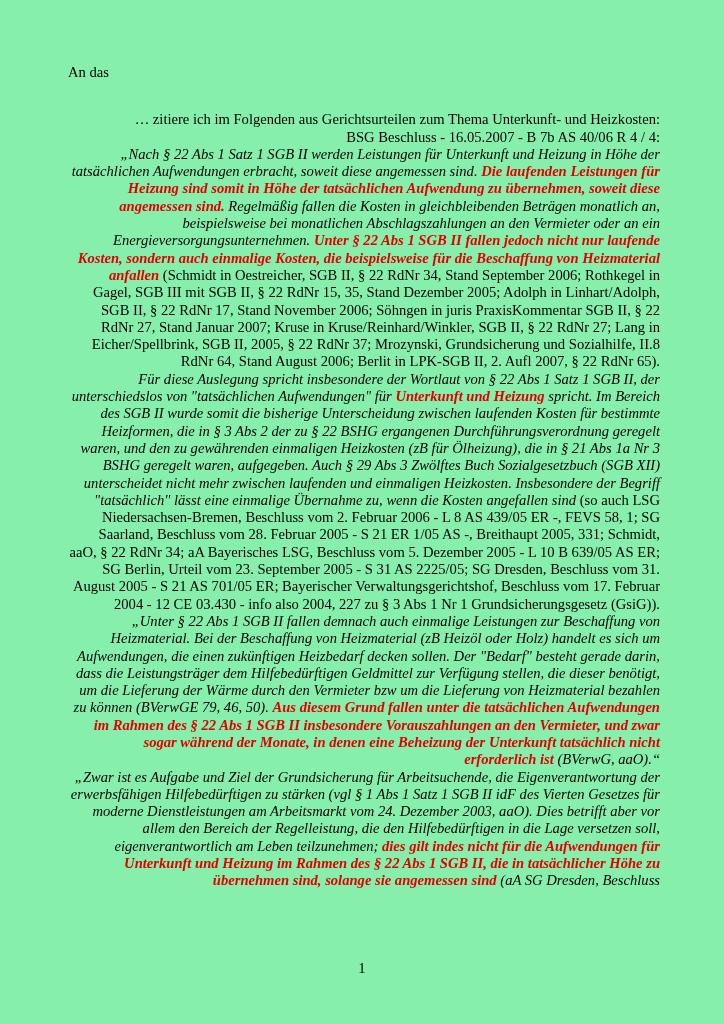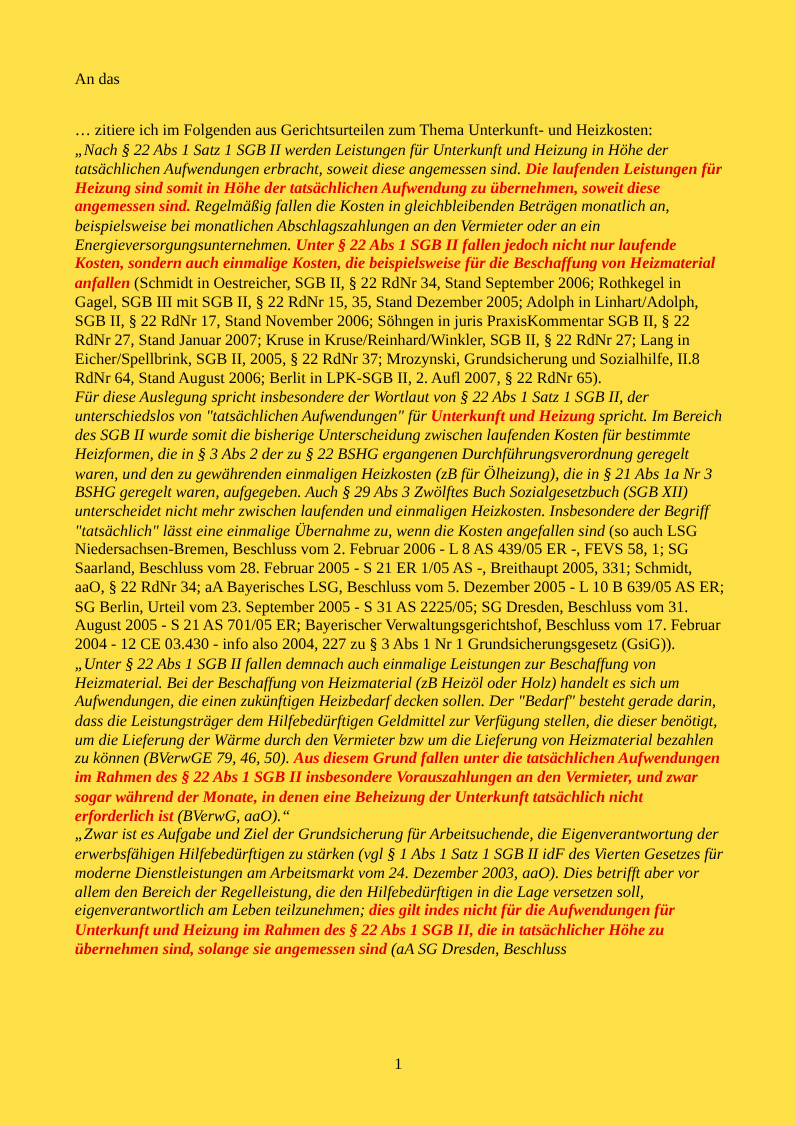--- a/index.html
+++ b/index.html
@@ -4,38 +4,38 @@
 <style>
   html, body {
     margin: 0;
     padding: 0;
     background: #ffffff;
   }
   .page {
     position: relative;
     width: 724px;
     height: 1024px;
-    background: #fde047;
+    background: #86efac;
     box-sizing: border-box;
     padding: 64px 64px 0 68px;
     font-family: "Liberation Serif", serif;
     font-size: 14.6px;
     line-height: 17.3px;
     color: #000000;
     overflow: hidden;
   }
   .address div {
     margin: 0;
   }
   .body-text {
     margin-top: 30px;
   }
   .para {
     margin: 0;
-    text-align: left;
+    text-align: right;
   }
   .run-normal { font-style: normal; }
   .run-italic { font-style: italic; }
   .run-red    { font-style: italic; font-weight: bold; }
   .footer {
     position: absolute;
     left: 0;
     right: 0;
     top: 960px;
     text-align: center;
@@ -43,19 +43,20 @@
 </style>
 </head>
 <body>
 
 <div class="page">
   <div class="address">
     <div>An das</div>
   </div>
   <div class="body-text">
       <p class="para"><span class="run-normal">… zitiere ich im Folgenden aus Gerichtsurteilen zum Thema Unterkunft- und Heizkosten:</span></p>
+      <p class="para"><span class="run-normal">BSG Beschluss - 16.05.2007 - B 7b AS 40/06 R 4 / 4:</span></p>
       <p class="para"><span class="run-italic">„Nach § 22 Abs 1 Satz 1 SGB II werden Leistungen für Unterkunft und Heizung in Höhe der tatsächlichen Aufwendungen erbracht, soweit diese angemessen sind. </span><span class="run-red" style="color: rgb(224, 0, 0);">Die laufenden Leistungen für Heizung sind somit in Höhe der tatsächlichen Aufwendung zu übernehmen, soweit diese angemessen sind. </span><span class="run-italic">Regelmäßig fallen die Kosten in gleichbleibenden Beträgen monatlich an, beispielsweise bei monatlichen Abschlagszahlungen an den Vermieter oder an ein Energieversorgungsunternehmen. </span><span class="run-red" style="color: rgb(224, 0, 0);">Unter § 22 Abs 1 SGB II fallen jedoch nicht nur laufende Kosten, sondern auch einmalige Kosten, die beispielsweise für die Beschaffung von Heizmaterial anfallen </span><span class="run-normal">(Schmidt in Oestreicher, SGB II, § 22 RdNr 34, Stand September 2006; Rothkegel in Gagel, SGB III mit SGB II, § 22 RdNr 15, 35, Stand Dezember 2005; Adolph in Linhart/Adolph, SGB II, § 22 RdNr 17, Stand November 2006; Söhngen in juris PraxisKommentar SGB II, § 22 RdNr 27, Stand Januar 2007; Kruse in Kruse/Reinhard/Winkler, SGB II, § 22 RdNr 27; Lang in Eicher/Spellbrink, SGB II, 2005, § 22 RdNr 37; Mrozynski, Grundsicherung und Sozialhilfe, II.8 RdNr 64, Stand August 2006; Berlit in LPK-SGB II, 2. Aufl 2007, § 22 RdNr 65).</span></p>
       <p class="para"><span class="run-italic">Für diese Auslegung spricht insbesondere der Wortlaut von § 22 Abs 1 Satz 1 SGB II, der unterschiedslos von "tatsächlichen Aufwendungen" für </span><span class="run-red" style="color: rgb(224, 0, 0);">Unterkunft und Heizung</span><span class="run-italic"> spricht. Im Bereich des SGB II wurde somit die bisherige Unterscheidung zwischen laufenden Kosten für bestimmte Heizformen, die in § 3 Abs 2 der zu § 22 BSHG ergangenen Durchführungsverordnung geregelt waren, und den zu gewährenden einmaligen Heizkosten (zB für Ölheizung), die in § 21 Abs 1a Nr 3 BSHG geregelt waren, aufgegeben. Auch § 29 Abs 3 Zwölftes Buch Sozialgesetzbuch (SGB XII) unterscheidet nicht mehr zwischen laufenden und einmaligen Heizkosten. Insbesondere der Begriff "tatsächlich" lässt eine einmalige Übernahme zu, wenn die Kosten angefallen sind </span><span class="run-normal">(so auch LSG Niedersachsen-Bremen, Beschluss vom 2. Februar 2006 - L 8 AS 439/05 ER -, FEVS 58, 1; SG Saarland, Beschluss vom 28. Februar 2005 - S 21 ER 1/05 AS -, Breithaupt 2005, 331; Schmidt, aaO, § 22 RdNr 34; aA Bayerisches LSG, Beschluss vom 5. Dezember 2005 - L 10 B 639/05 AS ER; SG Berlin, Urteil vom 23. September 2005 - S 31 AS 2225/05; SG Dresden, Beschluss vom 31. August 2005 - S 21 AS 701/05 ER; Bayerischer Verwaltungsgerichtshof, Beschluss vom 17. Februar 2004 - 12 CE 03.430 - info also 2004, 227 zu § 3 Abs 1 Nr 1 Grundsicherungsgesetz (GsiG)).</span></p>
       <p class="para"><span class="run-italic">„Unter § 22 Abs 1 SGB II fallen demnach auch einmalige Leistungen zur Beschaffung von Heizmaterial. Bei der Beschaffung von Heizmaterial (zB Heizöl oder Holz) handelt es sich um Aufwendungen, die einen zukünftigen Heizbedarf decken sollen. Der "Bedarf" besteht gerade darin, dass die Leistungsträger dem Hilfebedürftigen Geldmittel zur Verfügung stellen, die dieser benötigt, um die Lieferung der Wärme durch den Vermieter bzw um die Lieferung von Heizmaterial bezahlen zu können (BVerwGE 79, 46, 50). </span><span class="run-red" style="color: rgb(224, 0, 0);">Aus diesem Grund fallen unter die tatsächlichen Aufwendungen im Rahmen des § 22 Abs 1 SGB II insbesondere Vorauszahlungen an den Vermieter, und zwar sogar während der Monate, in denen eine Beheizung der Unterkunft tatsächlich nicht erforderlich ist </span><span class="run-italic">(BVerwG, aaO).“</span></p>
       <p class="para"><span class="run-italic">„Zwar ist es Aufgabe und Ziel der Grundsicherung für Arbeitsuchende, die Eigenverantwortung der erwerbsfähigen Hilfebedürftigen zu stärken (vgl § 1 Abs 1 Satz 1 SGB II idF des Vierten Gesetzes für moderne Dienstleistungen am Arbeitsmarkt vom 24. Dezember 2003, aaO). Dies betrifft aber vor allem den Bereich der Regelleistung, die den Hilfebedürftigen in die Lage versetzen soll, eigenverantwortlich am Leben teilzunehmen; </span><span class="run-red" style="color: rgb(224, 0, 0);">dies gilt indes nicht für die Aufwendungen für Unterkunft und Heizung im Rahmen des § 22 Abs 1 SGB II, die in tatsächlicher Höhe zu übernehmen sind, solange sie angemessen sind </span><span class="run-italic">(aA SG Dresden, Beschluss</span></p>
     </div>
   <div class="footer">1</div>
 </div>
 
 </body></html>

